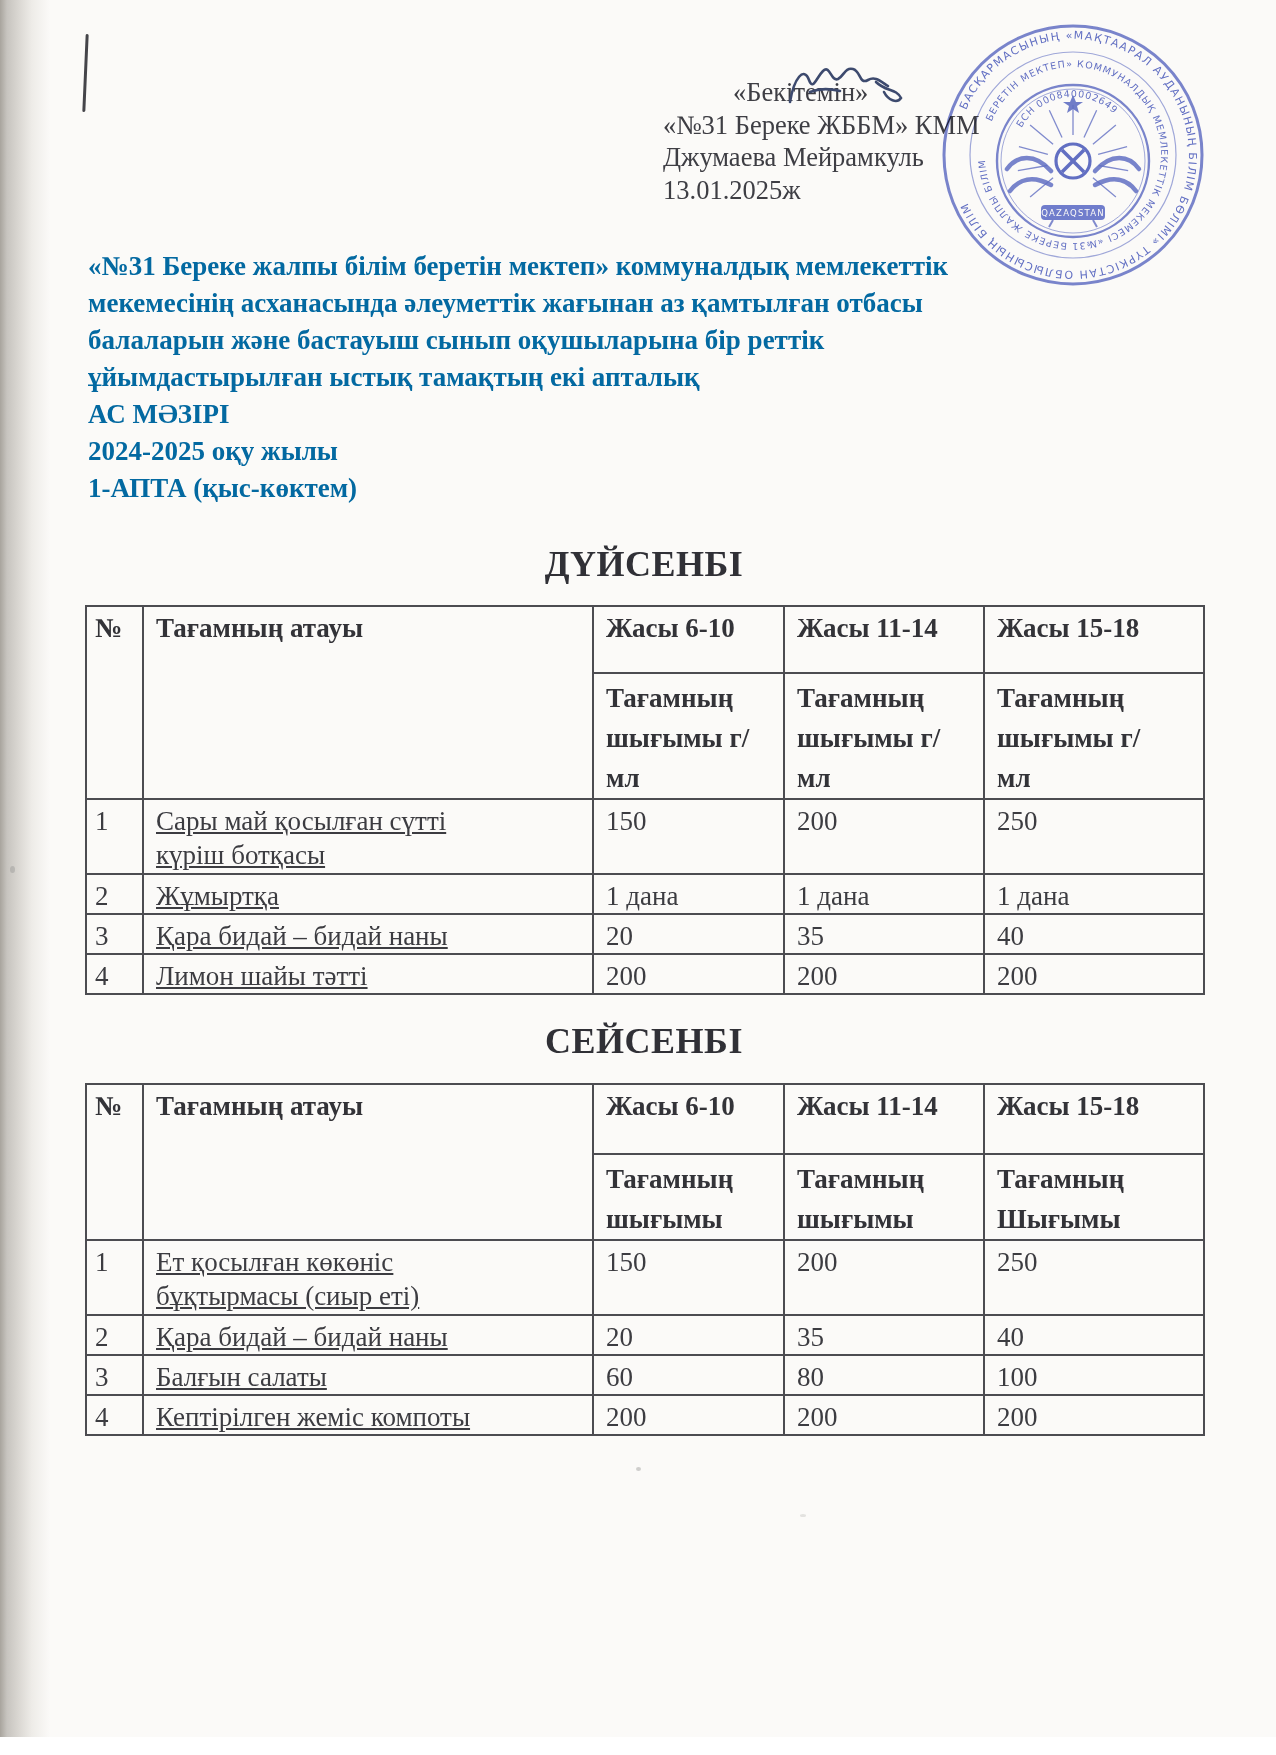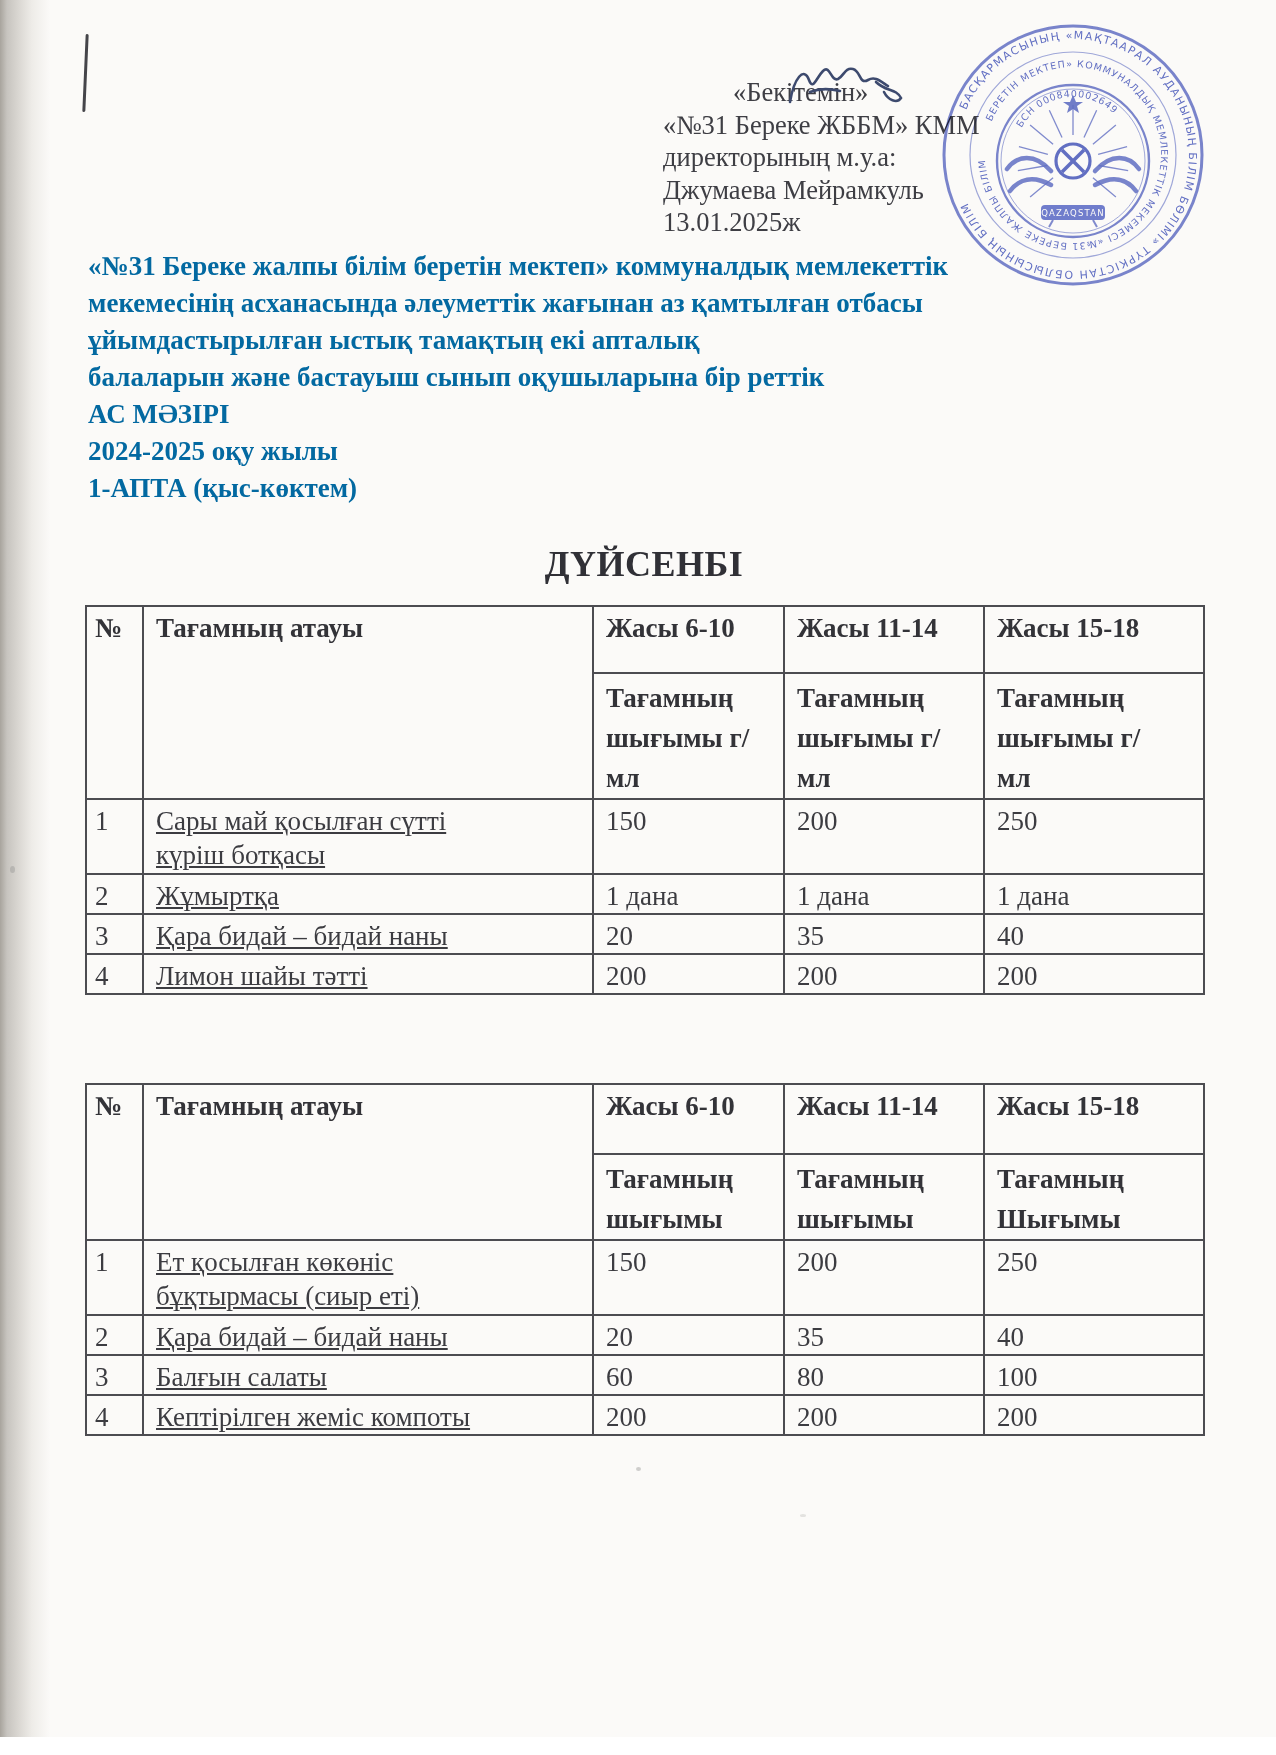--- a/index.html
+++ b/index.html
@@ -93,21 +93,20 @@
   <div class="scan-edge-left"></div>
   <div class="scan-edge-bottom"></div>
   <div class="pen-mark"></div>
   <div class="speck" style="left:10px;top:866px;width:5px;height:7px;"></div>
   <div class="speck" style="left:636px;top:1467px;width:5px;height:4px;"></div>
   <div class="speck" style="left:800px;top:1514px;width:6px;height:3px;opacity:.25;"></div>
 
   <div class="approval">
     <div class="indent">«Бекітемін»</div>
     <div>«№31 Береке ЖББМ» КММ</div>
-    <div>директорының м.у.а:</div>
     <div>Джумаева Мейрамкуль</div>
     <div>13.01.2025ж</div>
   </div>
 
   <svg class="signature" viewBox="0 0 130 62">
     <g fill="none" stroke="#3d4a6e" stroke-width="2.6" stroke-linecap="round">
       <path d="M10,44 C14,20 24,8 29,22 C33,33 36,20 43,13 C50,6 51,24 58,21 C64,18 65,9 73,11 C81,13 79,27 88,22 C95,18 100,23 108,28"></path>
       <path d="M96,24 C106,34 116,30 121,40 C117,46 108,42 104,34"></path>
       <path d="M30,34 C40,30 52,31 60,33"></path>
     </g>
@@ -166,22 +165,22 @@
       <g stroke-width="2" opacity=".8">
         <line x1="-20" y1="59" x2="-24" y2="66"></line>
         <line x1="20" y1="59" x2="24" y2="66"></line>
       </g>
     </g>
   </svg>
 
   <div class="doc-title">
     <div>«№31 Береке жалпы білім беретін мектеп» коммуналдық мемлекеттік</div>
     <div>мекемесінің асханасында әлеуметтік жағынан аз қамтылған отбасы</div>
+    <div>балаларын және бастауыш сынып оқушыларына бір реттік</div>
     <div>ұйымдастырылған ыстық тамақтың екі апталық</div>
-    <div>балаларын және бастауыш сынып оқушыларына бір реттік</div>
     <div>АС МӘЗІРІ</div>
     <div>2024-2025 оқу жылы</div>
     <div>1-АПТА (қыс-көктем)</div>
   </div>
 
   <div class="day-heading day1-heading">ДҮЙСЕНБІ</div>
 
   <table class="menu menu-1">
     <colgroup>
         <col style="width:57px">
@@ -227,20 +226,21 @@
     <tr class="rs">
       <td class="no-cell">4</td>
       <td><span class="name-wrap">Лимон шайы тәтті</span></td>
       <td>200</td>
       <td>200</td>
       <td>200</td>
     </tr>
   </tbody>
     </table>
 
+  <div class="day-heading day2-heading">СЕЙСЕНБІ</div>
 
   <table class="menu menu-2">
     <colgroup>
         <col style="width:57px">
         <col style="width:450px">
         <col style="width:191px">
         <col style="width:200px">
         <col style="width:220px">
       </colgroup>
     <tbody>

